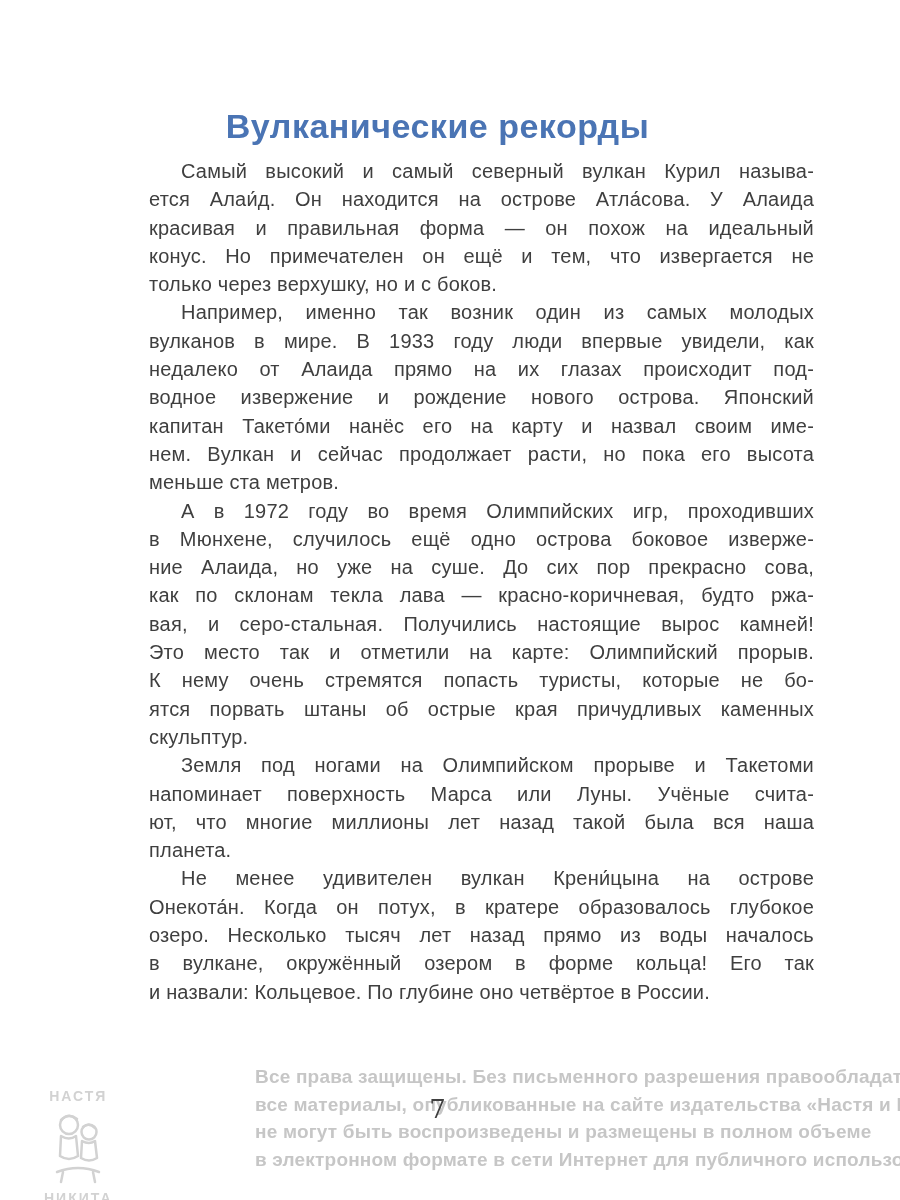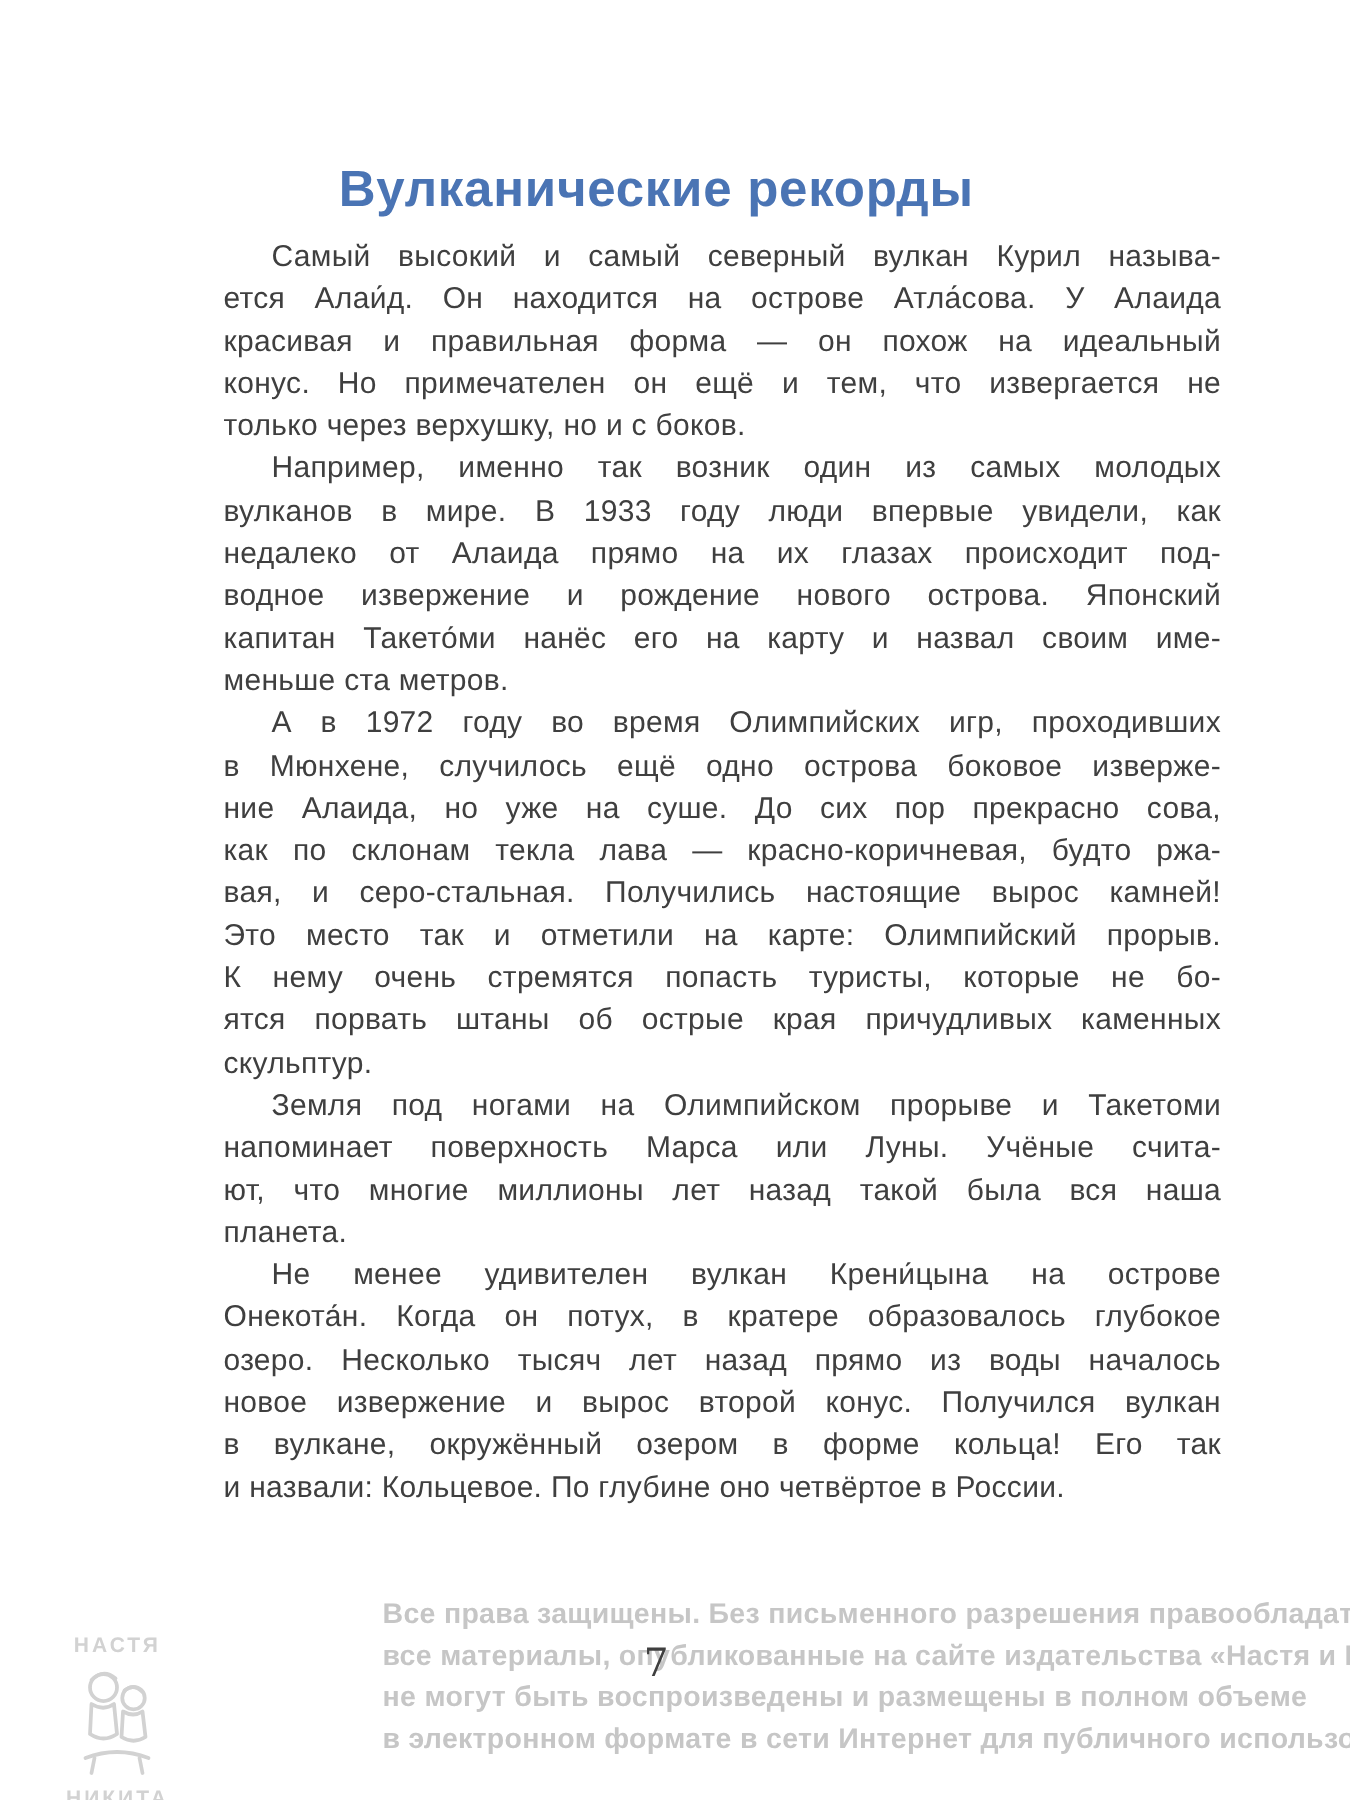--- a/index.html
+++ b/index.html
@@ -85,20 +85,21 @@
         <div class="line">красивая и правильная форма — он похож на идеальный</div>
         <div class="line">конус. Но примечателен он ещё и тем, что извергается не</div>
         <div class="line last">только через верхушку, но и с боков.</div>
       </div>
       <div class="paragraph">
         <div class="line first">Например, именно так возник один из самых молодых</div>
         <div class="line">вулканов в мире. В 1933 году люди впервые увидели, как</div>
         <div class="line">недалеко от Алаида прямо на их глазах происходит под-</div>
         <div class="line">водное извержение и рождение нового острова. Японский</div>
         <div class="line">капитан Такето́ми нанёс его на карту и назвал своим име-</div>
+        <div class="line">нем. Вулкан и сейчас продолжает расти, но пока его высота</div>
         <div class="line last">меньше ста метров.</div>
       </div>
       <div class="paragraph">
         <div class="line first">А в 1972 году во время Олимпийских игр, проходивших</div>
         <div class="line">в Мюнхене, случилось ещё одно острова боковое изверже-</div>
         <div class="line">ние Алаида, но уже на суше. До сих пор прекрасно сова,</div>
         <div class="line">как по склонам текла лава — красно-коричневая, будто ржа-</div>
         <div class="line">вая, и серо-стальная. Получились настоящие вырос камней!</div>
         <div class="line">Это место так и отметили на карте: Олимпийский прорыв.</div>
         <div class="line">К нему очень стремятся попасть туристы, которые не бо-</div>
@@ -108,21 +109,20 @@
       <div class="paragraph">
         <div class="line first">Земля под ногами на Олимпийском прорыве и Такетоми</div>
         <div class="line">напоминает поверхность Марса или Луны. Учёные счита-</div>
         <div class="line">ют, что многие миллионы лет назад такой была вся наша</div>
         <div class="line last">планета.</div>
       </div>
       <div class="paragraph">
         <div class="line first">Не менее удивителен вулкан Крени́цына на острове</div>
         <div class="line">Онекота́н. Когда он потух, в кратере образовалось глубокое</div>
         <div class="line">озеро. Несколько тысяч лет назад прямо из воды началось</div>
-        <div class="line">новое извержение и вырос второй конус. Получился вулкан</div>
         <div class="line">в вулкане, окружённый озером в форме кольца! Его так</div>
         <div class="line last">и назвали: Кольцевое. По глубине оно четвёртое в России.</div>
       </div>
     </div>
 
   <div class="watermark">
       <div class="wm-line">Все права защищены. Без письменного разрешения правообладателя</div>
       <div class="wm-line">все материалы, опубликованные на сайте издательства «Настя и Никита»,</div>
       <div class="wm-line">не могут быть воспроизведены и размещены в полном объеме</div>
       <div class="wm-line">в электронном формате в сети Интернет для публичного использования.</div>

